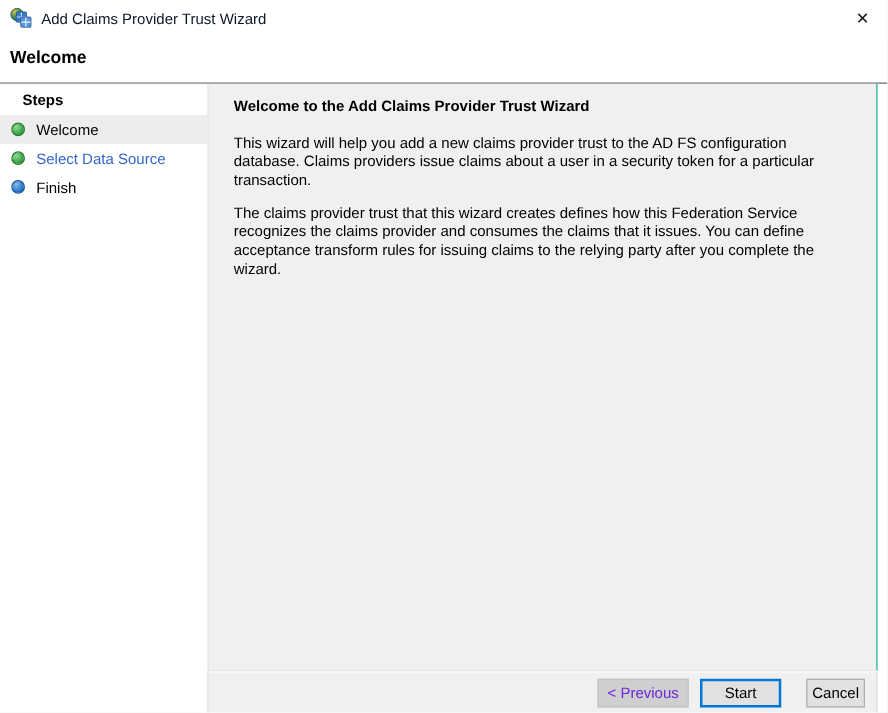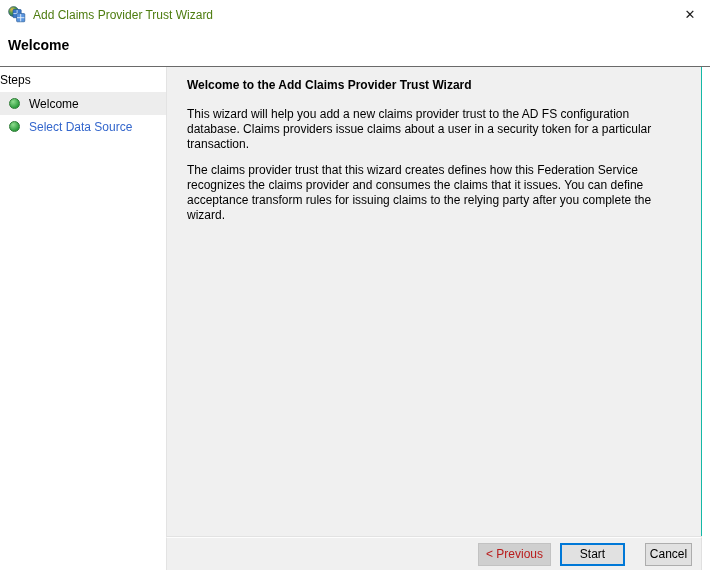--- a/index.html
+++ b/index.html
@@ -5,29 +5,29 @@
   html,body{margin:0;padding:0;}
   body{
     width:710px;height:570px;background:#ffffff;
     font-family:"Liberation Sans", sans-serif;
     position:relative;overflow:hidden;color:#000;
     -webkit-font-smoothing:antialiased;
   }
   
   .titlebar{position:absolute;top:0;left:0;right:0;height:30px;display:flex;align-items:center;padding:0 8px;background:#fff;}
   .title-icon{width:18px;height:18px;margin-right:7px;flex:0 0 auto;}
-  .title-text{font-size:12px;color:#4d7c0f;}
+  .title-text{font-size:12px;color:#0f172a;}
   .close-btn{margin-left:auto;width:24px;height:22px;line-height:22px;text-align:center;font-size:13px;color:#1a1a1a;cursor:default;}
   
   .page-heading{position:absolute;top:37px;left:8px;font-size:14px;font-weight:bold;color:#000;}
   
   .top-sep{position:absolute;top:66px;left:0;right:0;height:1px;background:#6a6a6a;}
   
   .steps-panel{position:absolute;top:67px;left:0;width:166px;bottom:0;background:#ffffff;}
-  .steps-title{height:25px;line-height:26px;padding-left:0;font-size:12px;font-weight:normal;}
+  .steps-title{height:25px;line-height:26px;padding-left:18px;font-size:12px;font-weight:bold;}
   .step-row{height:23px;display:flex;align-items:center;padding-left:9px;font-size:12px;}
   .step-row.current{background:#ededed;}
   .bullet{width:9px;height:9px;border-radius:50%;margin-right:9px;flex:0 0 auto;}
   .bullet.green{background:radial-gradient(circle at 35% 30%, #8fdc8f, #2f9e3f 70%);border:1px solid #2c7a33;}
   .bullet.blue{background:radial-gradient(circle at 35% 30%, #8ab9ec, #1f6fc4 70%);border:1px solid #1c5ba0;}
   .step-label{white-space:nowrap;}
   .step-row.link .step-label{color:#3366cc;}
   
   .content-panel{
     position:absolute;top:67px;left:166px;right:8px;bottom:33px;
@@ -37,21 +37,21 @@
   .content-heading{font-size:12px;font-weight:bold;margin:0 0 15px 0;}
   .content-body p{font-size:12px;line-height:15px;margin:0 0 11px 0;max-width:497px;color:#000;}
   
   .button-bar{
     position:absolute;bottom:0;left:166px;right:8px;height:33px;
     background:#f0f0f0;border-top:1px solid #fdfdfd;box-shadow:0 -1px 0 #e2e2e2;
     display:flex;align-items:center;justify-content:flex-end;padding-right:5px;box-sizing:border-box;
     border-left:1px solid #e3e3e3;border-right:1px solid #e0e0e0;
   }
   button{font-family:"Liberation Sans", sans-serif;font-size:12px;height:23px;padding:0;}
-  .btn-previous{width:73px;background:#cfcfcf;border:1px solid #c2c2c2;color:#b91c1c;margin-right:9px;}
+  .btn-previous{width:73px;background:#cfcfcf;border:1px solid #c2c2c2;color:#6d28d9;margin-right:9px;}
   .btn-start{width:65px;background:#e1e1e1;border:2px solid #0078d7;color:#000;margin-right:20px;}
   .btn-cancel{width:47px;background:#e1e1e1;border:1px solid #adadad;color:#000;margin-right:4px;}
 </style>
 </head>
 <body>
 
 <div class="titlebar">
   <span class="title-icon">
     <svg width="18" height="18" viewBox="0 0 18 18">
       <defs>
@@ -83,20 +83,24 @@
     <span class="bullet green"></span>
     <span class="step-label">Welcome</span>
   </div>
 
   <div class="step-row link">
     <span class="bullet green"></span>
     <span class="step-label">Select Data Source</span>
   </div>
 
 
+  <div class="step-row">
+    <span class="bullet blue"></span>
+    <span class="step-label">Finish</span>
+  </div>
 </div>
 
 <div class="content-panel">
   <div class="content-body">
     <div class="content-heading">Welcome to the Add Claims Provider Trust Wizard</div>
     <p>This wizard will help you add a new claims provider trust to the AD FS configuration database. Claims providers issue claims about a user in a security token for a particular transaction.</p>
     <p>The claims provider trust that this wizard creates defines how this Federation Service recognizes the claims provider and consumes the claims that it issues. You can define acceptance transform rules for issuing claims to the relying party after you complete the wizard.</p>
   </div>
 </div>
 

